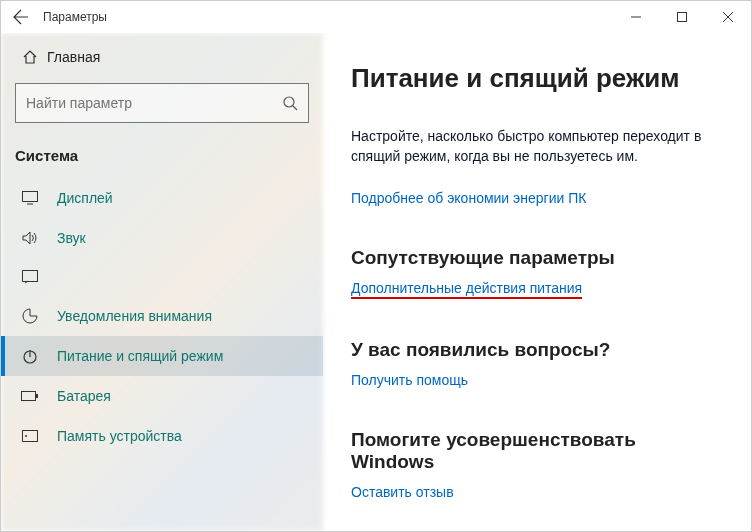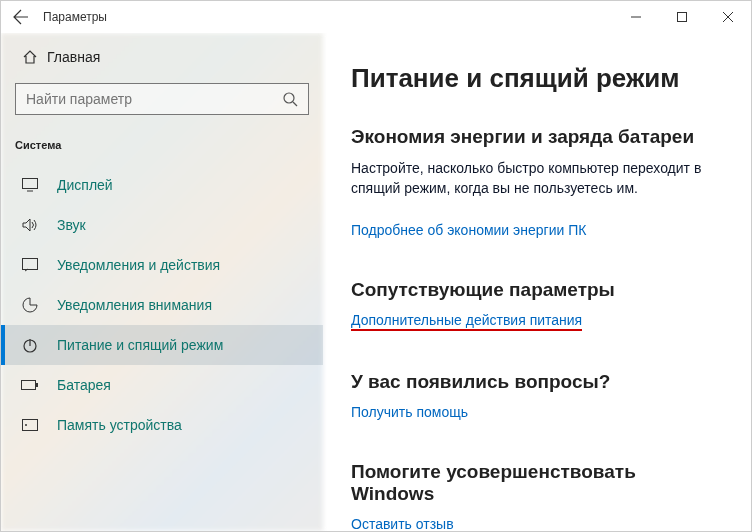--- a/index.html
+++ b/index.html
@@ -12,24 +12,24 @@
 .window-controls { display: flex; }
 .window-controls .ctl { width: 46px; height: 32px; display: flex; align-items: center; justify-content: center; cursor: pointer; color: #333; }
 .main { flex: 1; display: flex; overflow: hidden; position: relative; }
 .sidebar { width: 322px; height: 100%; padding: 6px 0 0 0; position: relative; }
 .sidebar-bg { position: absolute; inset: 0; background: linear-gradient(135deg, #e8e5df 0%, #e2e8e5 30%, #f0e8dc 55%, #dce5ed 80%, #e5e5e5 100%); filter: blur(2px); opacity: 0.75; z-index: 0; }
 .sidebar-inner { position: relative; z-index: 1; padding: 0 0 0 0; }
 .home-row { display: flex; align-items: center; gap: 8px; padding: 10px 20px; cursor: pointer; }
 .home-row .icon { width: 18px; display: flex; justify-content: center; color: #333; }
 .home-row .label { font-size: 14px; color: #222; }
 .search-wrap { padding: 8px 14px 14px 14px; }
-.search-box { display: flex; align-items: center; border: 1px solid #777; background: rgba(255,255,255,0.5); height: 32px; padding: 0 10px; }
+.search-box { display: flex; align-items: center; border: 1px solid #777; background: rgba(255,255,255,0.5); height: 40px; padding: 0 10px; }
 .search-box input { flex: 1; border: none; background: transparent; outline: none; font-size: 14px; color: #555; }
 .search-box .sicon { color: #555; }
-.group-title { font-weight: 600; font-size: 11px; padding: 10px 14px 14px 14px; color: #222; }
+.group-title { font-weight: 600; font-size: 15px; padding: 10px 14px 14px 14px; color: #222; }
 .nav-item { display: flex; align-items: center; gap: 18px; padding: 12px 20px; cursor: pointer; position: relative; }
 .nav-item .icon { width: 18px; display: flex; justify-content: center; color: #333; }
 .nav-item .label { font-size: 14px; color: #0f766e; }
 .nav-item.selected { background: rgba(120,140,160,0.22); }
 .nav-item.selected::before { content: ""; position: absolute; left: 0; top: 0; bottom: 0; width: 4px; background: #0078d4; }
 .content { flex: 1; padding: 30px 28px 0 28px; overflow: hidden; background: #fff; }
 .content h1 { font-size: 26px; font-weight: 600; color: #222; margin-bottom: 32px; }
 .section { margin-bottom: 40px; }
 .section h2 { font-size: 19px; font-weight: 600; color: #222; margin-bottom: 10px; }
 .section p.desc { font-size: 14px; color: #0f172a; line-height: 1.45; margin-bottom: 22px; max-width: 370px; }
@@ -117,21 +117,20 @@
           <span class="label">Звук</span>
         </div>
 
         <div class="nav-item">
           <span class="icon">
               <svg width="16" height="14" viewBox="0 0 16 14">
                 <rect x="0.5" y="0.5" width="15" height="11" stroke="#333" stroke-width="1" fill="none"></rect>
                 <path d="M3 13 L6 11" stroke="#333" stroke-width="1"></path>
               </svg>
             </span>
-          <span class="label">Уведомления и действия</span>
         </div>
 
         <div class="nav-item">
           <span class="icon">
               <svg width="16" height="16" viewBox="0 0 16 16">
                 <path d="M8 1 A7 7 0 1 0 15 8 L8 8 Z" stroke="#333" stroke-width="1" fill="none"></path>
               </svg>
             </span>
           <span class="label">Уведомления внимания</span>
         </div>
@@ -166,21 +165,20 @@
           <span class="label">Память устройства</span>
         </div>
 
       </div>
     </div>
 
     <div class="content">
       <h1>Питание и спящий режим</h1>
 
       <div class="section">
-        <h2>Экономия энергии и заряда батареи</h2>
         <p class="desc">Настройте, насколько быстро компьютер переходит в спящий режим, когда вы не пользуетесь им.</p>
         <span class="link">Подробнее об экономии энергии ПК</span>
       </div>
 
       <div class="section">
         <h2>Сопутствующие параметры</h2>
         <span class="link underlined">Дополнительные действия питания</span>
       </div>
 
       <div class="section">

